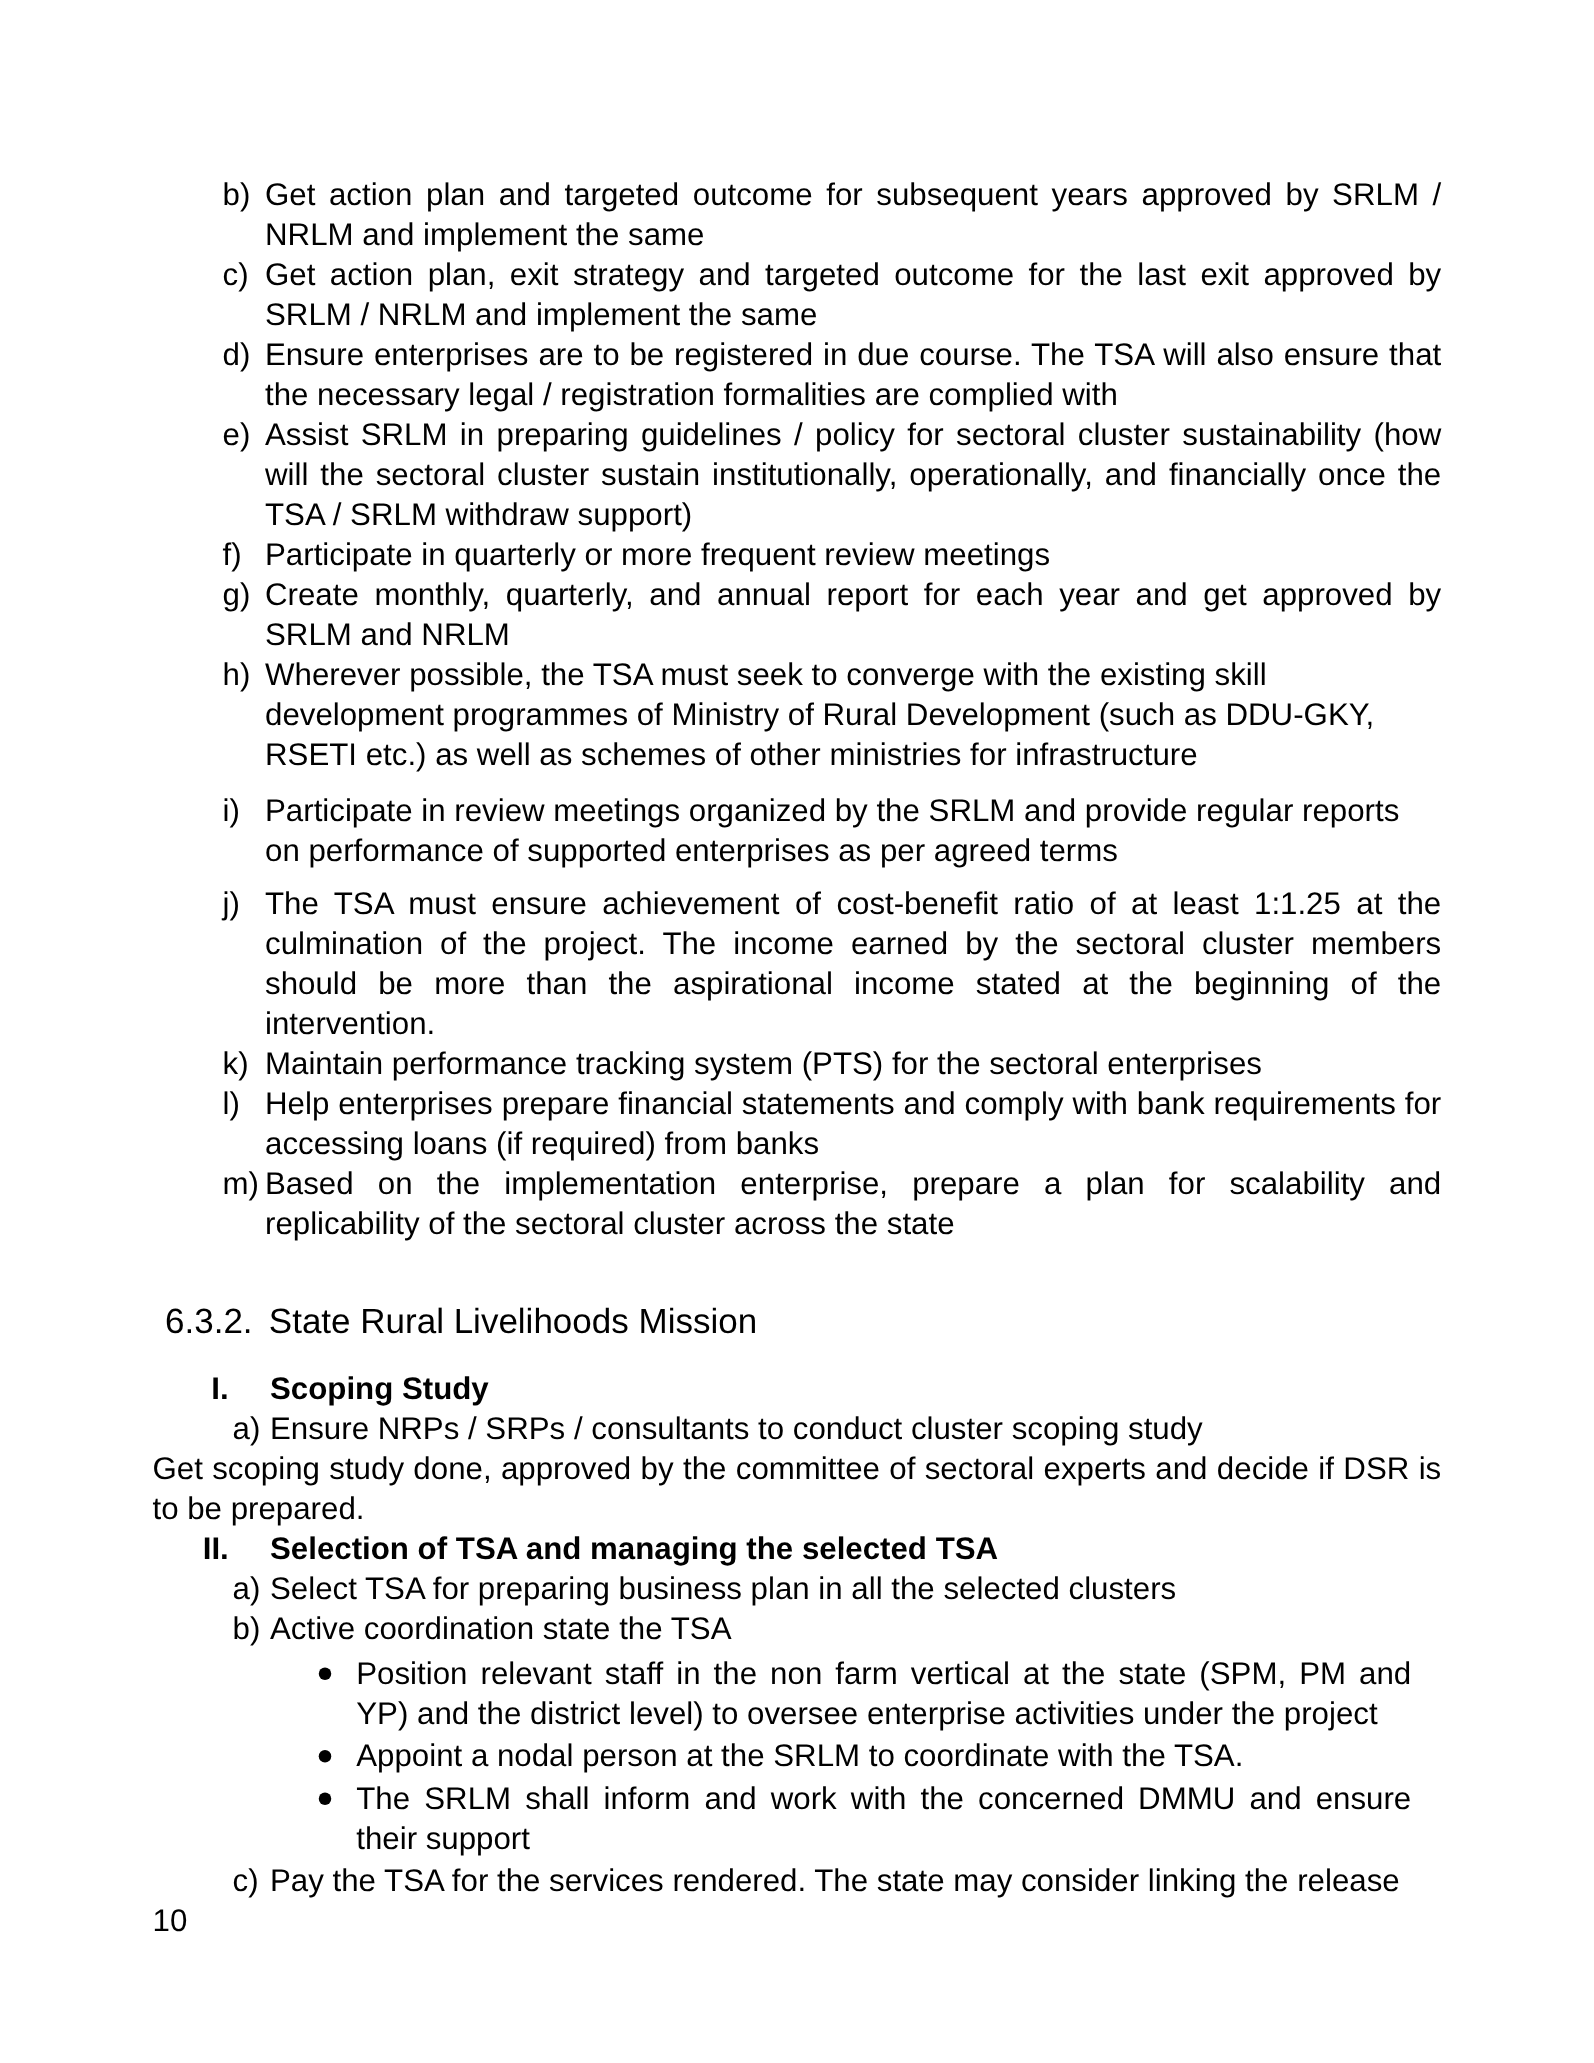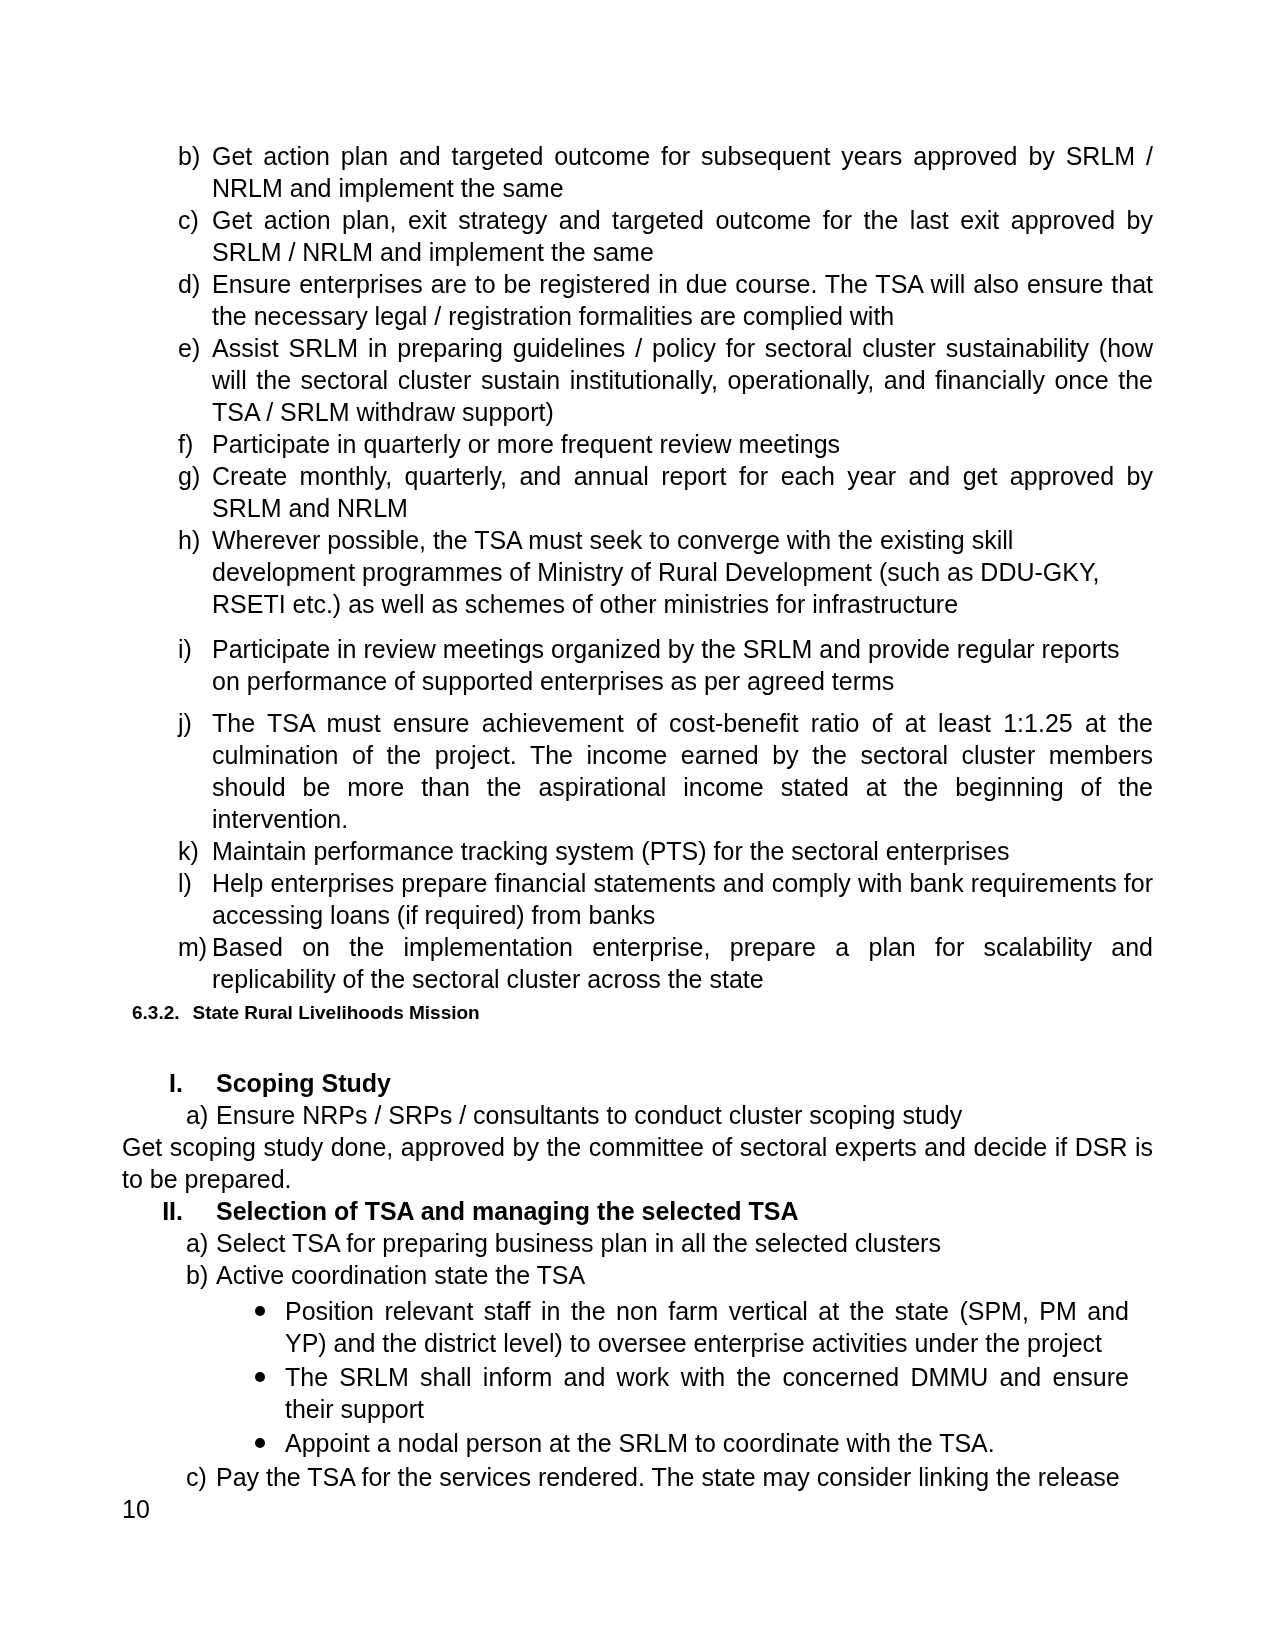--- a/index.html
+++ b/index.html
@@ -18,28 +18,28 @@
   }
   
   .list { margin: 0; padding: 0; list-style: none; }
   .li { position: relative; padding-left: 90px; }
   .li .lbl { position: absolute; left: 56px; top: 0; }
   .li.gap13 { margin-top: 13px; }
   .li.gap10 { margin-top: 10px; }
   .txt { }
   .j { text-align: justify; }
   
-  .heading { font-weight: bold; font-size: 19px; line-height: 36px; }
+  .heading { margin-top: 44px; font-weight: normal; font-size: 28px; line-height: 36px; }
   .h-num { margin-left: 10px; }
   .h-title { margin-left: 13px; }
   
   .rom { font-weight: bold; }
   .rom-num { display: inline-block; width: 61px; text-align: right; }
   .rom-title { margin-left: 33px; }
-  .rom.first { margin-top: 36px; }
+  .rom.first { margin-top: 20px; }
   
   .sub { padding-left: 94px; }
   .sub .lbl { left: 64px; }
   .li.gap2 { margin-top: 2px; }
   
   .flush { margin: 0; text-align: justify; }
   
   .bullets { list-style: none; margin: 4px 0 0 0; padding: 0; }
   .bullets li { position: relative; padding-left: 163px; padding-right: 24px; }
   .bullets li + li { margin-top: 2px; }
@@ -131,25 +131,25 @@
       <div class="txt">Active coordination state the TSA</div>
     </div>
 
   <ul class="bullets">
     <li>
         <span class="bdot"></span>
         <div class="txt j">Position relevant staff in the non farm vertical at the state (SPM, PM and YP) and the district level) to oversee enterprise activities under the project</div>
       </li>
     <li>
         <span class="bdot"></span>
-        <div class="txt j">The SRLM shall inform and work with the concerned DMMU and ensure their support</div>
+        <div class="txt">Appoint a nodal person at the SRLM to coordinate with the TSA.</div>
       </li>
     <li>
         <span class="bdot"></span>
-        <div class="txt">Appoint a nodal person at the SRLM to coordinate with the TSA.</div>
+        <div class="txt j">The SRLM shall inform and work with the concerned DMMU and ensure their support</div>
       </li>
   </ul>
 
   <div class="li sub gap2">
       <span class="lbl">c)</span>
       <div class="txt">Pay the TSA for the services rendered. The state may consider linking the release</div>
     </div>
 
   <span class="pageno">10</span>
 

